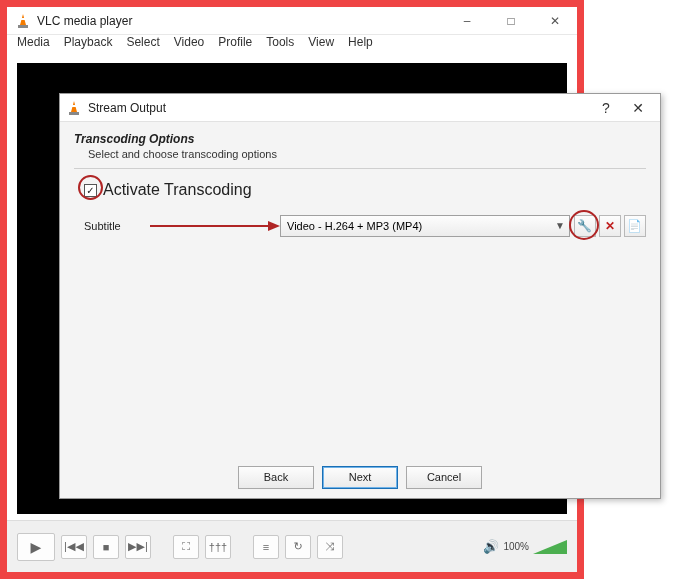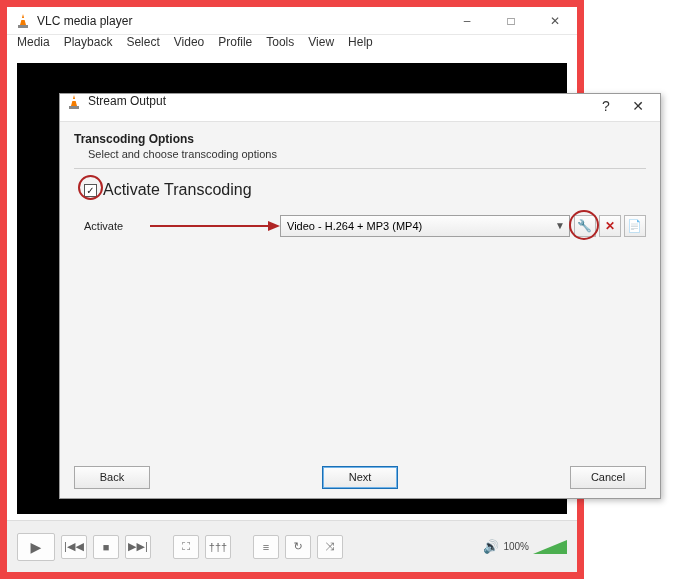--- a/index.html
+++ b/index.html
@@ -17,42 +17,42 @@
   .play-btn { width: 38px; height: 28px; font-size: 14px; }
   .ctl-sep { width: 10px; }
   .vol-area { margin-left: auto; display: flex; align-items: center; gap: 4px; }
   .vol-tri { width: 0; height: 0; border-bottom: 14px solid #4caf50; border-left: 34px solid transparent; }
   .vol-pct { font-size: 10px; color: #444; }
   .speaker { font-size: 13px; color: #2a7a2a; }
   
   .track-line { position: absolute; left: 10px; right: 10px; bottom: 48px; height: 4px; background: #e4e4e4; border-radius: 2px; }
   
   .dialog { position: absolute; left: 52px; top: 86px; width: 602px; height: 406px; background: #f4f4f4; border: 1px solid #9a9a9a; box-shadow: 2px 2px 6px rgba(0,0,0,0.25); display: flex; flex-direction: column; }
-  .dlg-titlebar { height: 28px; background: #fff; display: flex; padding: 0 6px; border-bottom: 1px solid #e2e2e2; }
+  .dlg-titlebar { height: 28px; background: #fff; display: flex; align-items: center; padding: 0 6px; border-bottom: 1px solid #e2e2e2; }
   .dlg-title { font-size: 12px; color: #222; flex: 1; }
   .dlg-tbtn { width: 32px; height: 24px; display: flex; align-items: center; justify-content: center; font-size: 14px; color: #333; }
   .dlg-body { flex: 1; position: relative; padding: 10px 14px 0 14px; }
-  .sect-title { font-size: 12px; font-weight: bold; color: #222; margin-bottom: 2px; }
+  .sect-title { font-size: 12px; font-weight: bold; color: #222; margin-bottom: 2px; font-style: italic; }
   .sect-sub { font-size: 11px; color: #333; margin-left: 14px; }
   .hr { border: none; border-top: 1px solid #cfcfcf; margin: 8px 0 12px 0; }
   .chk-row { display: flex; align-items: center; margin-left: 10px; margin-bottom: 16px; position: relative; }
   .chk-box { width: 13px; height: 13px; border: 1px solid #555; background: #fff; display: flex; align-items: center; justify-content: center; font-size: 10px; color: #222; margin-right: 6px; }
   .chk-label { font-size: 16px; color: #222; }
   .chk-highlight { position: absolute; left: -6px; top: -6px; width: 25px; height: 25px; border: 2px solid #b02525; border-radius: 50%; pointer-events: none; }
   .profile-row { display: flex; align-items: center; margin-left: 10px; position: relative; }
   .profile-label { font-size: 11px; color: #222; width: 66px; }
   .arrow-span { flex: 0 0 130px; position: relative; height: 14px; }
   .arrow-svg { position: absolute; left: 0; top: 0; width: 100%; height: 100%; }
   .profile-select { flex: 1; height: 22px; border: 1px solid #a0a0a0; background: linear-gradient(#fdfdfd,#ececec); font-size: 11px; padding: 0 22px 0 6px; display: flex; align-items: center; position: relative; }
   .profile-select .dd { position: absolute; right: 4px; top: 4px; font-size: 10px; color: #555; }
   .profile-icons { display: flex; margin-left: 4px; gap: 3px; position: relative; }
   .p-icon { width: 22px; height: 22px; border: 1px solid #b8b8b8; background: linear-gradient(#fdfdfd,#ececec); display: flex; align-items: center; justify-content: center; font-size: 12px; }
   .p-icon.del { color: #c02020; font-weight: bold; }
   .wrench-highlight { position: absolute; left: -5px; top: -5px; width: 30px; height: 30px; border: 2px solid #b02525; border-radius: 50%; pointer-events: none; }
-  .dlg-footer { height: 42px; display: flex; align-items: center; justify-content: space-between; gap: 8px; padding: 0 14px; }
+  .dlg-footer { height: 42px; display: flex; align-items: center; justify-content: center; gap: 8px; padding: 0 14px; }
   .dlg-btn { width: 76px; height: 23px; border: 1px solid #a8a8a8; background: linear-gradient(#fdfdfd,#eaeaea); font-size: 11px; color: #222; display: flex; align-items: center; justify-content: center; }
   .dlg-btn.primary { border: 1px solid #1a6fb5; box-shadow: inset 0 0 0 1px #6fb2e8; }
 </style>
 </head>
 <body>
 
 <div class="outer-frame">
 
   <div class="titlebar">
     <svg class="vlc-cone" viewBox="0 0 16 16">
@@ -119,21 +119,21 @@
       <div class="sect-sub">Select and choose transcoding options</div>
       <hr class="hr">
 
       <div class="chk-row">
         <div class="chk-highlight"></div>
         <div class="chk-box">✓</div>
         <div class="chk-label">Activate Transcoding</div>
       </div>
 
       <div class="profile-row">
-        <div class="profile-label">Activate</div>
+        <div class="profile-label">Subtitle</div>
         <div class="arrow-span">
           <svg class="arrow-svg" viewBox="0 0 130 14">
             <line x1="0" y1="7" x2="118" y2="7" stroke="#b02525" stroke-width="2"></line>
             <polygon points="118,2 130,7 118,12" fill="#b02525"></polygon>
           </svg>
         </div>
         <div class="profile-select">
           <span>Video - H.264 + MP3 (MP4)</span>
           <span class="dd">▼</span>
         </div>

